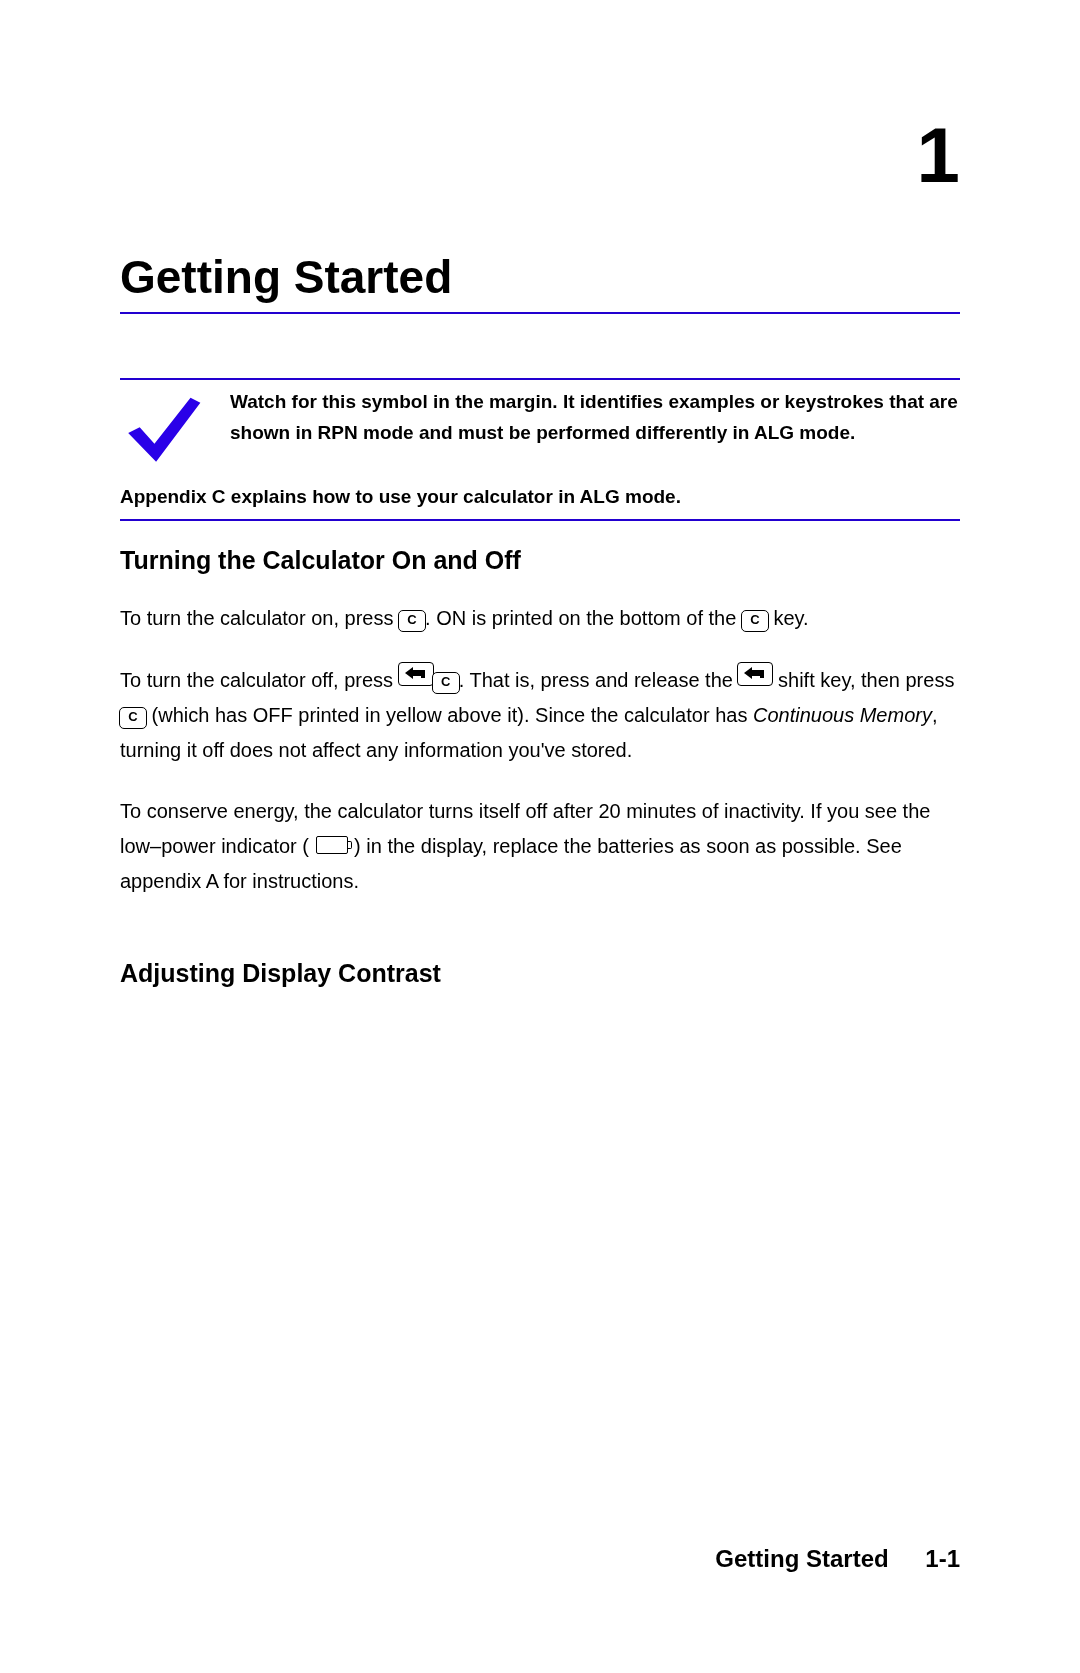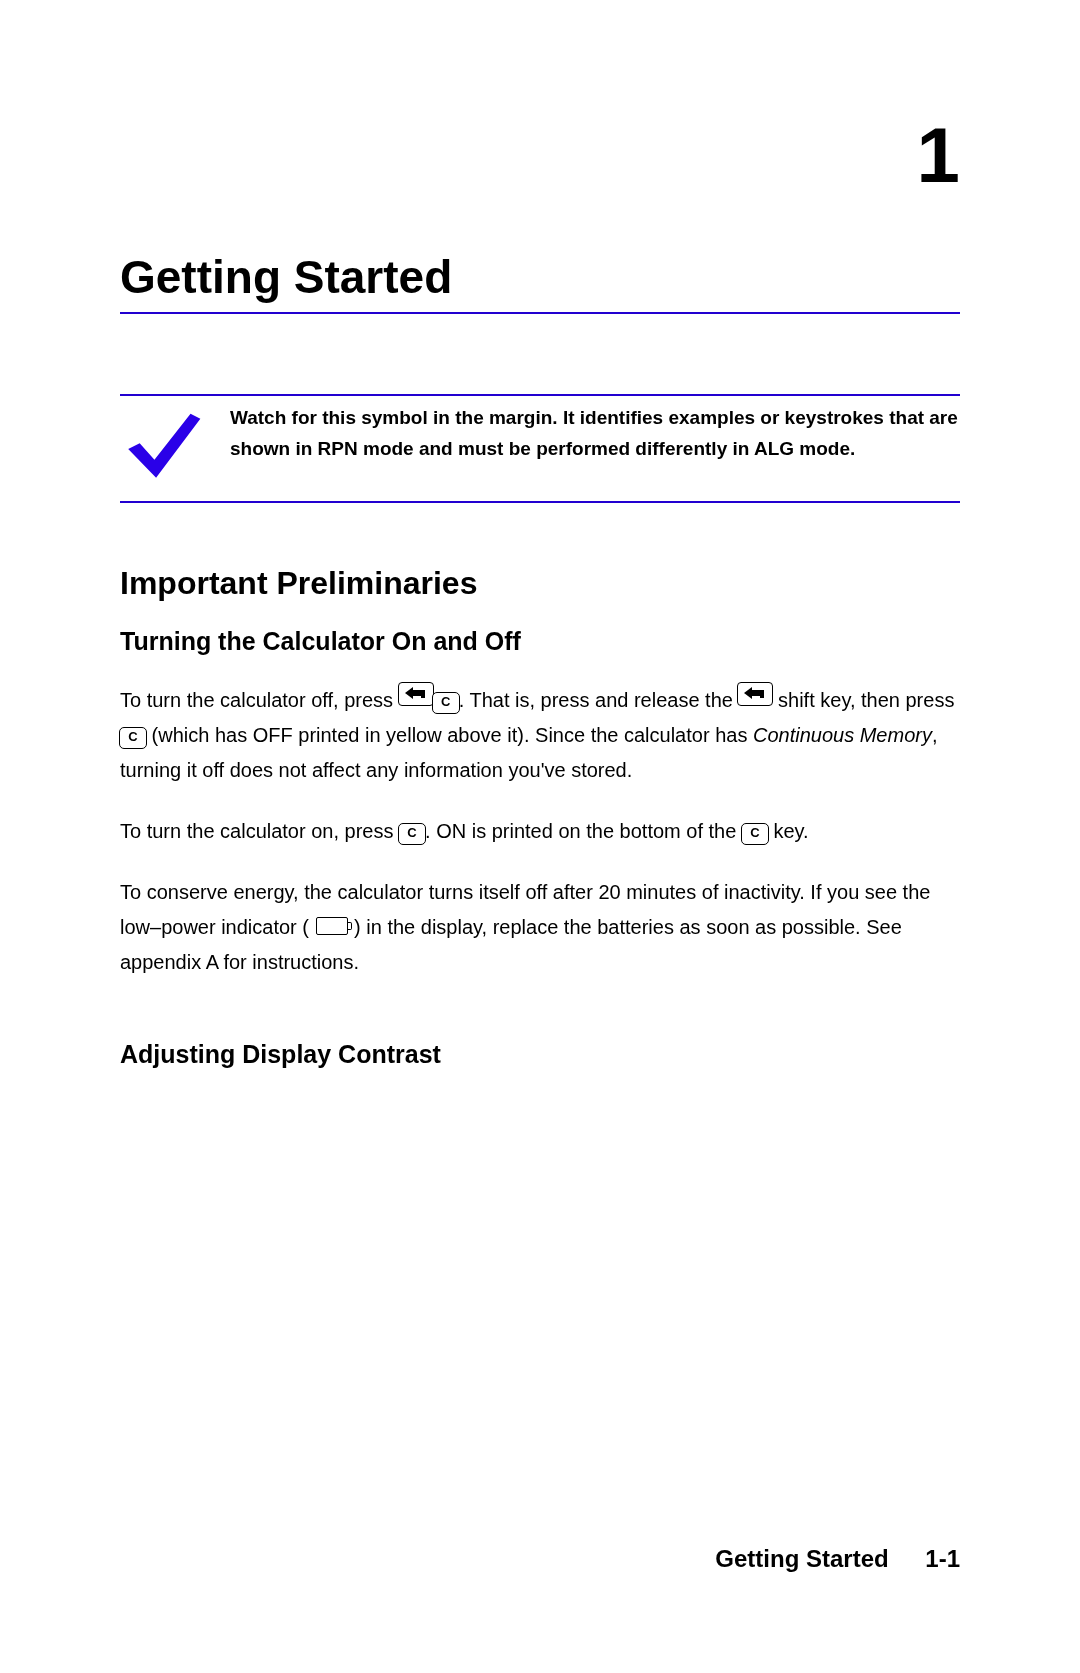--- a/index.html
+++ b/index.html
@@ -30,21 +30,21 @@
     font-weight: 700;
     margin-top: 150px;
     margin-bottom: 8px;
   }
   .hr-blue {
     border: none;
     border-top: 2.5px solid #2200d0;
     margin: 0;
   }
   .callout {
-    margin-top: 80px;
+    margin-top: 64px;
   }
   .callout-body {
     padding: 6px 0 6px 0;
     font-size: 19px;
     font-weight: 700;
     line-height: 1.65;
   }
   .callout-top {
     display: flex;
     align-items: flex-start;
@@ -172,41 +172,41 @@
     <hr class="hr-blue">
     <div class="callout-body">
       <div class="callout-top">
         <div class="checkmark-col">
           <svg class="checkmark" viewBox="0 0 100 100">
             <path d="M10 55 L24 48 L42 68 L86 12 L98 18 L44 90 Z" fill="#2a00e8"></path>
           </svg>
         </div>
         <div>Watch for this symbol in the margin. It identifies examples or keystrokes that are shown in RPN mode and must be performed differently in ALG mode.</div>
       </div>
+      <div class="callout-line2">Appendix C explains how to use your calculator in ALG mode.</div>
     </div>
     <hr class="hr-blue">
   </div>
 
-  <h2 class="section-h2">Important Preliminaries</h2>
 
   <h3 class="section-h3">Turning the Calculator On and Off</h3>
+
+  <p class="body">
+    <span>To turn the calculator on, press </span><span class="keycap">C</span><span>. ON is printed on the bottom of the </span> <span class="keycap">C</span> <span> key.</span>
+  </p>
 
   <p class="body">
     <span>To turn the calculator off, press </span><span class="keycap-shift"><svg viewBox="0 0 26 18">
           <path d="M4 13 L4 5 L16 5 L16 2 L24 8 L16 14 L16 11 L8 11 L8 13 Z" fill="#000" transform="scale(-1,1) translate(-26,0)"></path>
         </svg></span><span class="keycap">C</span><span>. That is, press and release the </span><span class="keycap-shift"><svg viewBox="0 0 26 18">
           <path d="M4 13 L4 5 L16 5 L16 2 L24 8 L16 14 L16 11 L8 11 L8 13 Z" fill="#000" transform="scale(-1,1) translate(-26,0)"></path>
         </svg></span><span> shift key, then press </span><span class="keycap">C</span><span> (which has OFF printed in yellow above it). Since the calculator has </span><span class="italic">Continuous Memory</span><span>, turning it off does not affect any information you've stored.</span>
   </p>
 
   <p class="body">
-    <span>To turn the calculator on, press </span><span class="keycap">C</span><span>. ON is printed on the bottom of the </span> <span class="keycap">C</span> <span> key.</span>
-  </p>
-
-  <p class="body">
     <span>To conserve energy, the calculator turns itself off after 20 minutes of inactivity. If you see the low–power indicator ( </span><span class="battery-icon"></span><span> ) in the display, replace the batteries as soon as possible. See appendix A for instructions.</span>
   </p>
 
   <h3 class="section-h3 second">Adjusting Display Contrast</h3>
 
 
   <div class="footer">
     <span>Getting Started</span>
     <span class="footer-page">1-1</span>
   </div>

